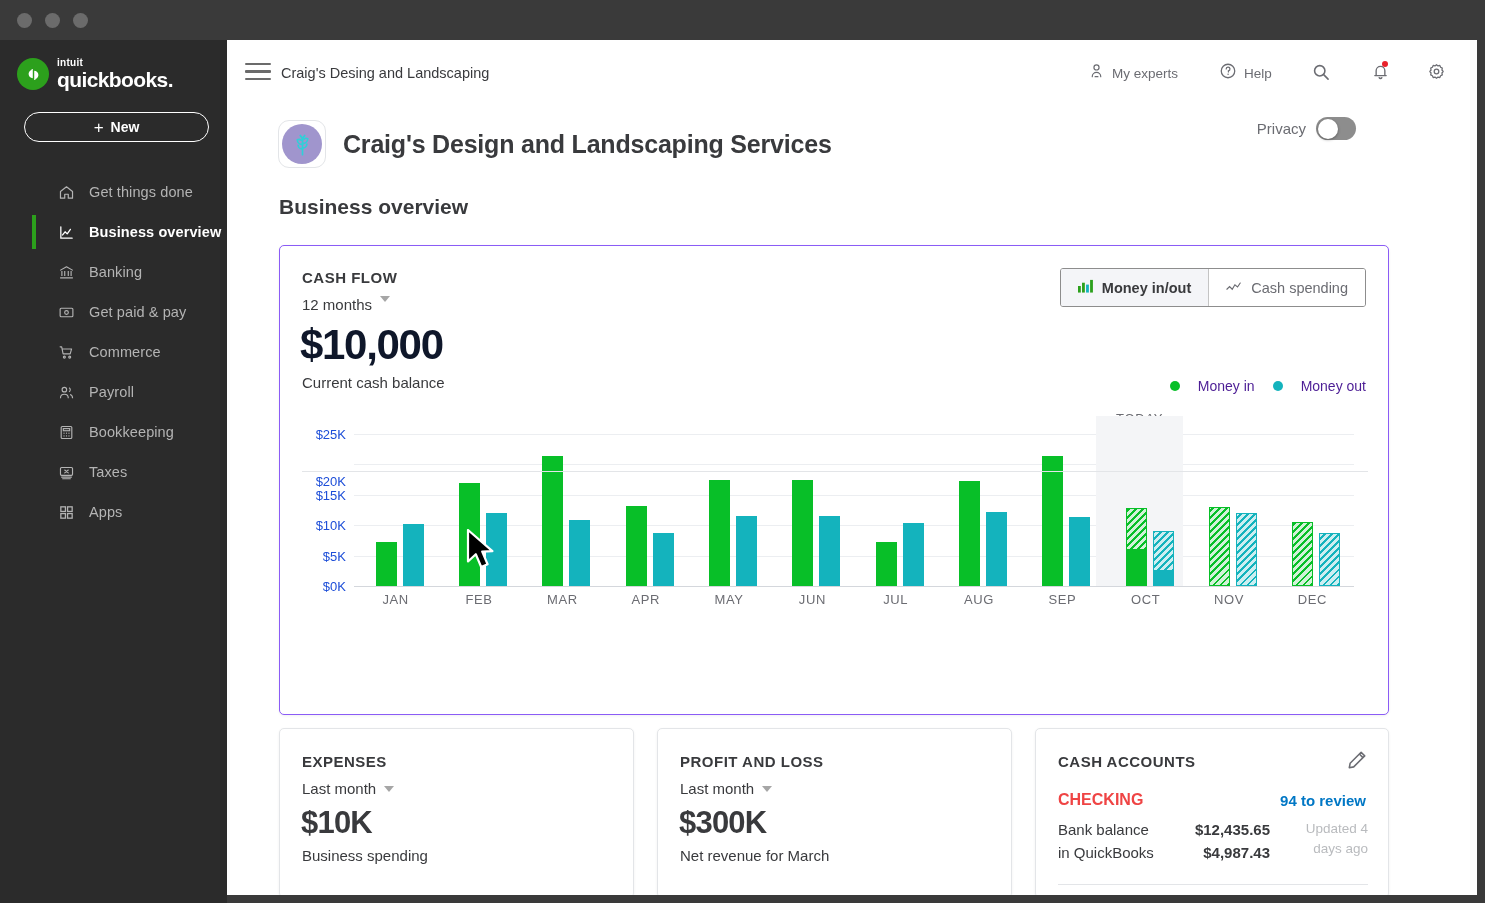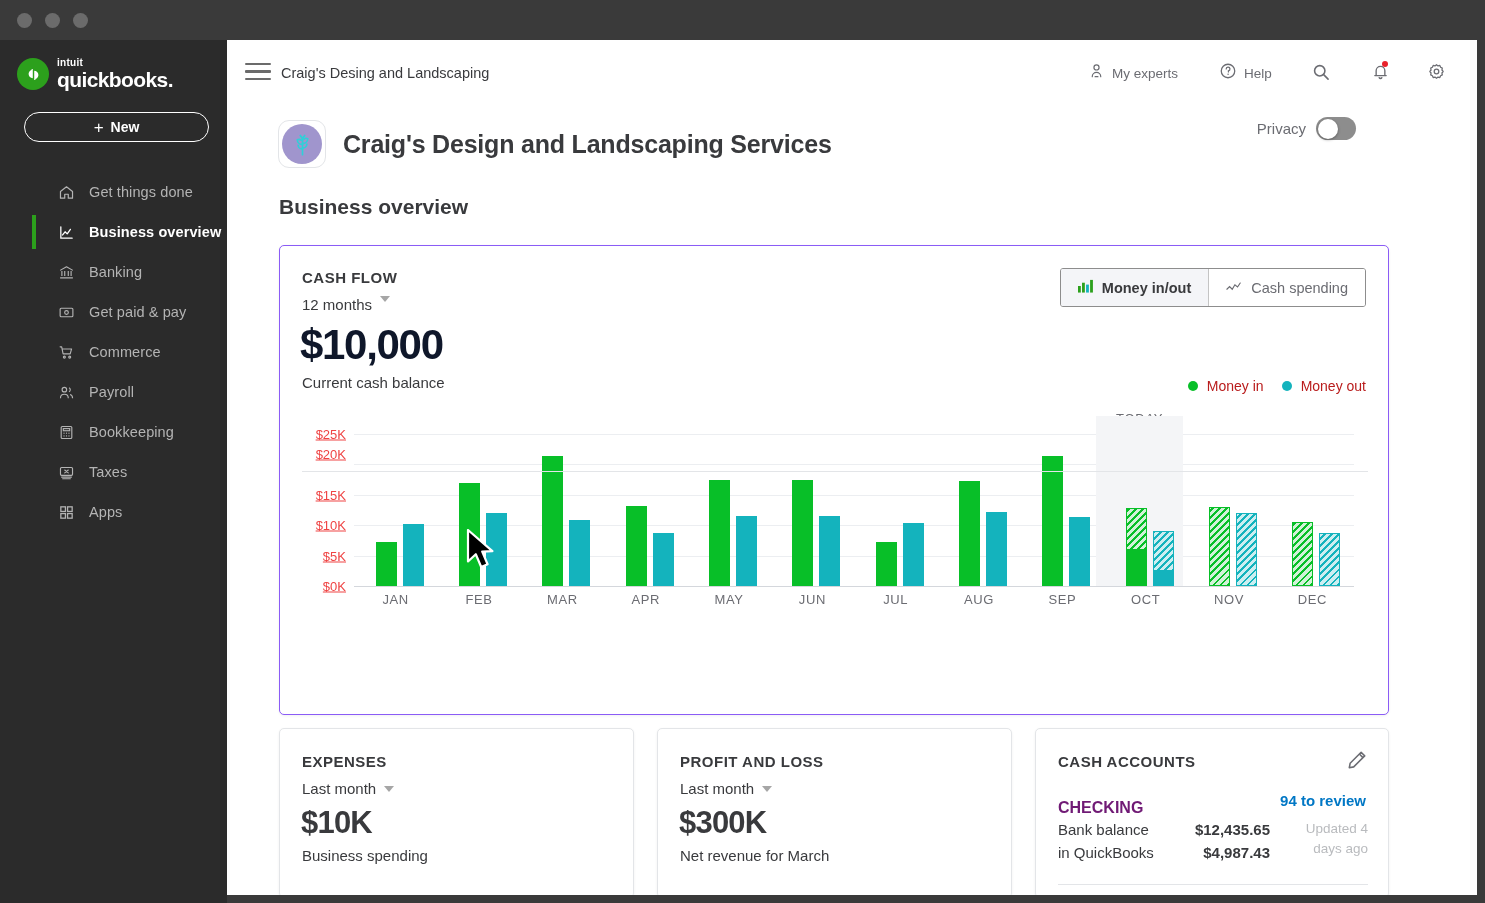--- a/index.html
+++ b/index.html
@@ -102,32 +102,32 @@
   #cf-toggle {
     position:absolute; top:22px; right:22px; height:39px; display:flex;
     border:1px solid #8d8d8d; border-radius:3px; overflow:hidden;
   }
   .cf-tog-btn { display:flex; align-items:center; gap:9px; padding:0 17px; cursor:pointer;
                 font-size:14.5px; background:#fff; }
   .cf-tog-btn.selected { background:#f4f5f8; font-weight:700; color:#393a3d; }
   .cf-tog-btn.unselected { color:#6b6c72; border-left:1px solid #c4c4c4; }
 
   #cf-legend { position:absolute; top:132px; right:22px; display:flex; align-items:center; gap:18px; }
-  .legend-entry { display:flex; align-items:center; gap:9px; font-size:14px; color:#b91c1c; }
+  .legend-entry { display:flex; align-items:center; gap:18px; font-size:14px; color:#4c1d95; }
   .legend-swatch { width:10px; height:10px; border-radius:50%; }
 
   
   #chart { position:absolute; top:170px; left:0; width:1110px; height:230px; }
   #chart-today-label { position:absolute; top:-5px; left:0; width:100%; text-align:center;
                        font-size:13px; color:#6b6c72; letter-spacing:.7px; pointer-events:none; }
   #plot { position:absolute; left:74px; top:18px; width:1000px; height:152px; }
   .gridline { position:absolute; left:0; width:100%; height:1px; background:#eceef1; }
   .gridline.base { background:#d4d7dc; }
-  .ytick { position:absolute; right:1008px; font-size:13px; color:#ef4444; white-space:nowrap;
-           transform:translateY(-50%);text-decoration:underline; }
+  .ytick { position:absolute; right:1008px; font-size:13px; color:#1d4ed8; white-space:nowrap;
+           transform:translateY(-50%); }
   #today-band { position:absolute; top:-18px; height:170px; background:#f4f5f7; }
   .bar-group { position:absolute; bottom:0; height:152px; }
   .bar { position:absolute; bottom:0; width:21px; }
   .bar.money-in { left:0; background:#08bf28; }
   .bar.money-out { left:27px; background:#14b3bd; }
   .bar.proj { border:1px solid; }
   .bar.money-in.proj { border-color:#08bf28;
     background-image:repeating-linear-gradient(-45deg,#08bf28 0 2px,#d2f2d8 2px 5px);
     background-color:#d2f2d8; }
   .bar.money-out.proj { border-color:#14b3bd;
@@ -148,21 +148,21 @@
   #card-expenses { left:52px; width:355px; }
   #card-pnl { left:430px; width:355px; }
   #card-bank { left:808px; width:354px; }
   .mc-title { position:absolute; top:24px; left:22px; font-size:15px; font-weight:600; color:#393a3d; letter-spacing:.5px; }
   .mc-period { position:absolute; top:51px; left:22px; display:flex; align-items:center; gap:8px; cursor:pointer; }
   .mc-period-label { font-size:15px; color:#393a3d; }
   .mc-amount { position:absolute; top:76px; left:21px; font-size:31px; font-weight:700; color:#393a3d; letter-spacing:-.8px; }
   .mc-sub { position:absolute; top:118px; left:22px; font-size:15px; color:#393a3d; }
 
   #bank-edit { position:absolute; top:20px; right:20px; cursor:pointer; }
-  #bank-acct-name { position:absolute; top:62px; left:22px; font-size:16px; font-weight:700; color:#701a75;margin-top:8px; }
+  #bank-acct-name { position:absolute; top:62px; left:22px; font-size:16px; font-weight:700; color:#ef4444; }
   #bank-review { position:absolute; top:63px; right:22px; font-size:15px; font-weight:700; color:#0077c5; cursor:pointer; }
   #bank-rows { position:absolute; top:92px; left:22px; right:20px; }
   .bank-row { display:flex; align-items:baseline; height:23px; }
   .bank-row .br-label { width:105px; font-size:15px; color:#393a3d; }
   .bank-row .br-value { width:107px; text-align:right; font-size:15px; font-weight:700; color:#393a3d; }
   #bank-updated { position:absolute; top:90px; right:20px; width:70px; text-align:right;
                   font-size:13.5px; color:#b9bbbe; line-height:1.45; }
   #bank-divider { position:absolute; left:22px; right:20px; top:155px; height:1px; background:#e3e5e8; }
 
   #cursor { position:absolute; left:466px; top:529px; pointer-events:none; z-index:90; }
@@ -438,21 +438,21 @@
         <div id="plot">
             <div class="gridline base" style="top: 152px;"></div>
             <div class="ytick" style="top: 152px;">$0K</div>
             <div class="gridline" style="top: 121.6px;"></div>
             <div class="ytick" style="top: 121.6px;">$5K</div>
             <div class="gridline" style="top: 91.2px;"></div>
             <div class="ytick" style="top: 91.2px;">$10K</div>
             <div class="gridline" style="top: 60.8px;"></div>
             <div class="ytick" style="top: 60.8px;">$15K</div>
             <div class="gridline" style="top: 30.4px;"></div>
-            <div class="ytick" style="top: 20px;">$20K</div>
+            <div class="ytick" style="top: 47px;">$20K</div>
             <div class="gridline" style="top: 0px;"></div>
             <div class="ytick" style="top: 0px;">$25K</div>
             <div id="today-band" style="left: 742px; width: 87.3333px;"></div>
             <div class="bar-group" style="left: 21.6667px; width: 48px;">
               <div class="bar money-in" style="height: 43.776px;"></div>
               <div class="bar money-out" style="height: 62.016px;"></div>
             </div>
             <div class="xtick" style="left: 41.6667px;">JAN</div>
             <div class="bar-group" style="left: 105px; width: 48px;">
               <div class="bar money-in" style="height: 103.36px;"></div>

